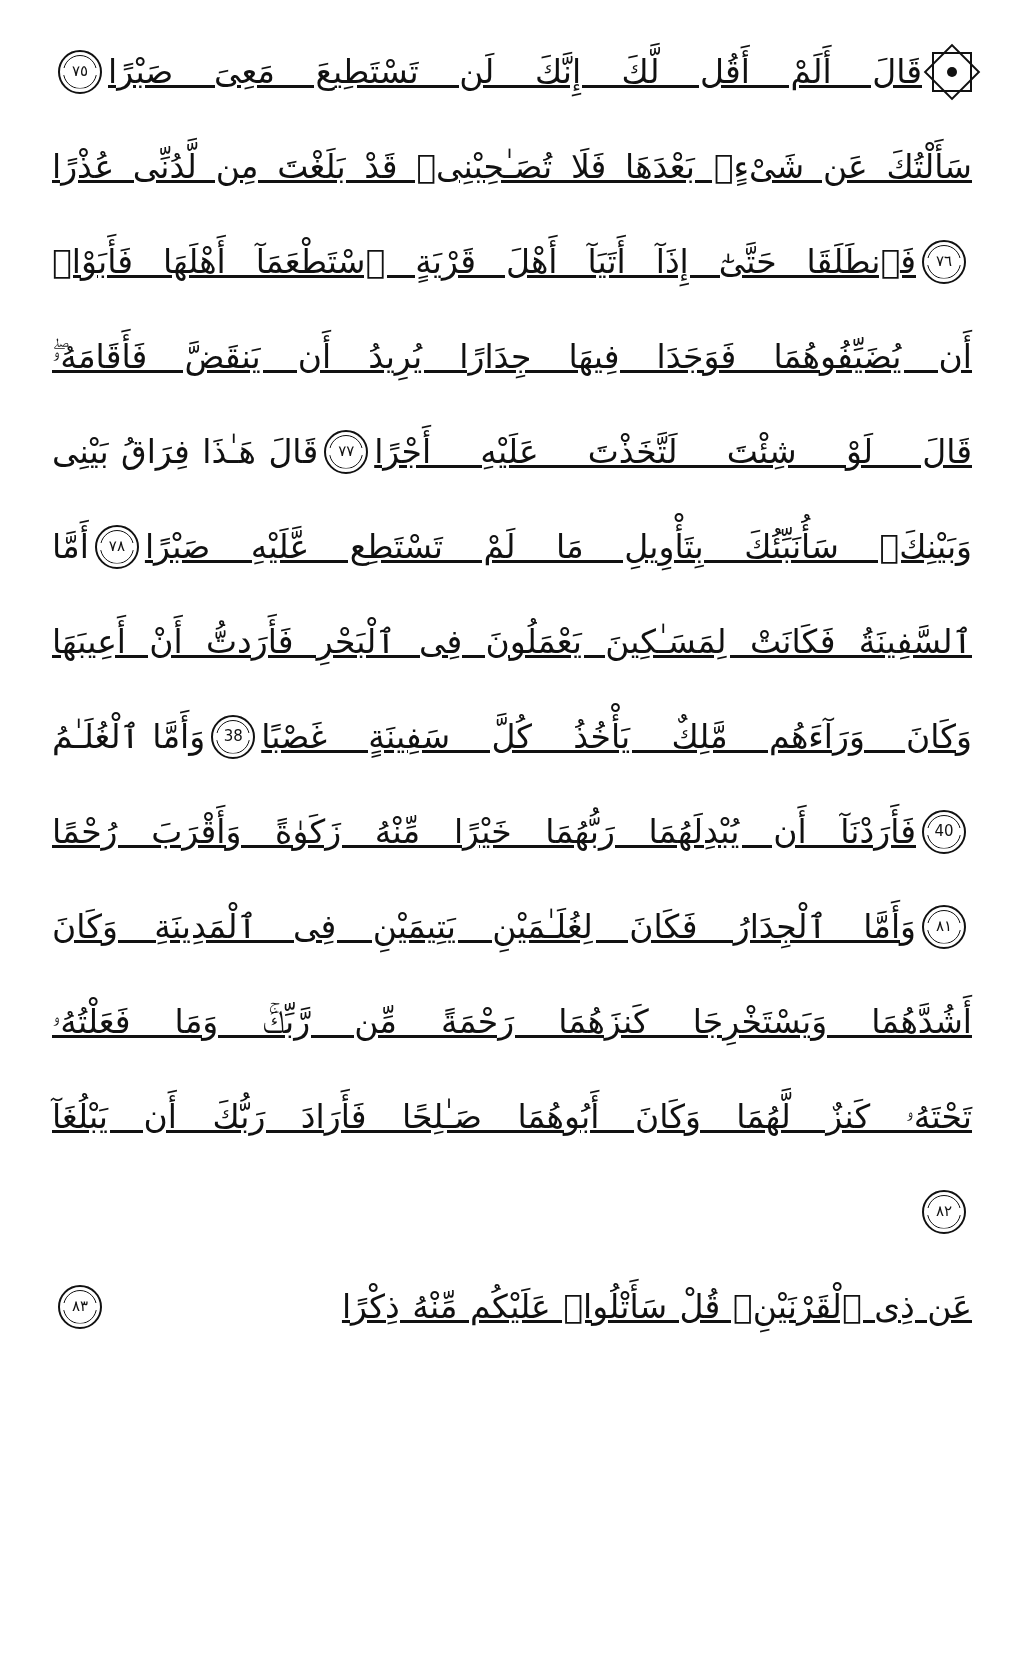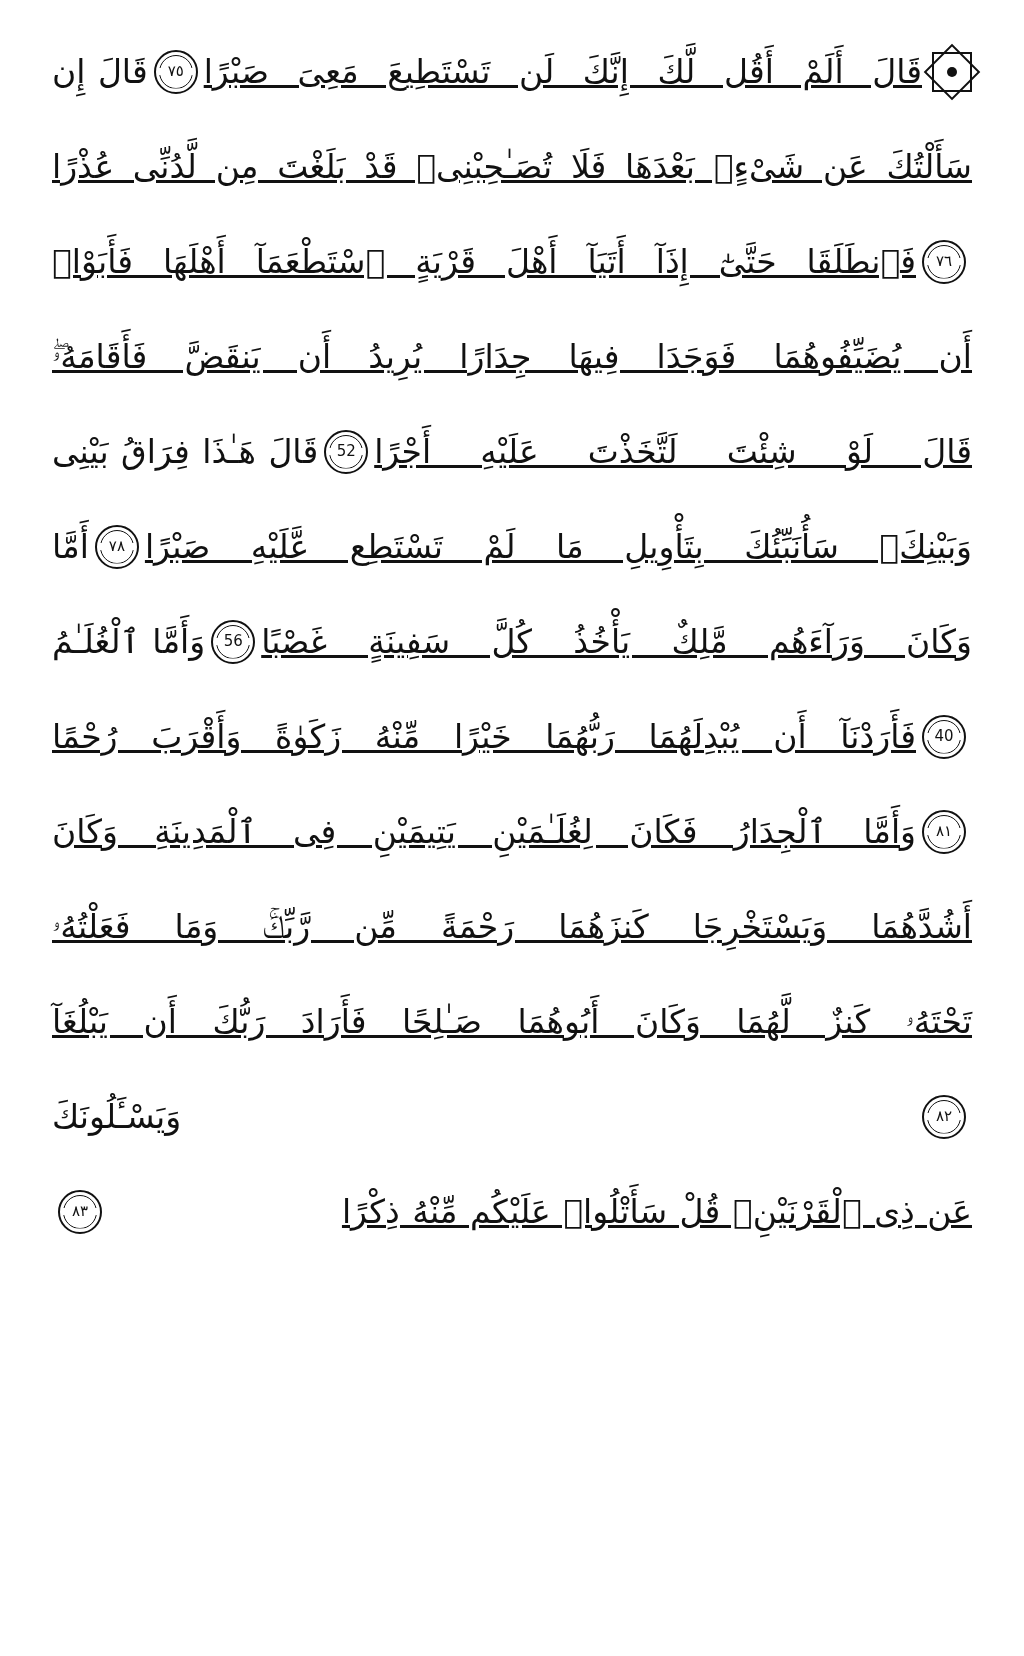--- a/index.html
+++ b/index.html
@@ -137,21 +137,20 @@
       <span class="rosette">
         <span class="r-outer"></span>
           <span class="r-inner"></span>
           <span class="r-dot"></span>
       </span>
       <span class="words">قَالَ أَلَمْ أَقُل لَّكَ إِنَّكَ لَن تَسْتَطِيعَ مَعِىَ صَبْرًا</span>
       <span class="ayah-mark">
         <span class="ring"></span>
         <span class="num">٧٥</span>
       </span>
-      <span class="seg">قَالَ إِن</span>
     </div>
 
     <div class="line">
       <span class="words solo">سَأَلْتُكَ عَن شَىْءٍۭ بَعْدَهَا فَلَا تُصَـٰحِبْنِىۖ قَدْ بَلَغْتَ مِن لَّدُنِّى عُذْرًا</span>
     </div>
 
     <div class="line">
       <span class="ayah-mark">
         <span class="ring"></span>
         <span class="num">٧٦</span>
@@ -160,40 +159,43 @@
     </div>
 
     <div class="line">
       <span class="words solo">أَن يُضَيِّفُوهُمَا فَوَجَدَا فِيهَا جِدَارًا يُرِيدُ أَن يَنقَضَّ فَأَقَامَهُۥۖ</span>
     </div>
 
     <div class="line">
       <span class="words">قَالَ لَوْ شِئْتَ لَتَّخَذْتَ عَلَيْهِ أَجْرًا</span>
       <span class="ayah-mark">
         <span class="ring"></span>
-        <span class="num">52</span>
+        <span class="num">٧٧</span>
       </span>
       <span class="seg">قَالَ هَـٰذَا فِرَاقُ بَيْنِى</span>
     </div>
 
     <div class="line">
       <span class="words">وَبَيْنِكَۚ سَأُنَبِّئُكَ بِتَأْوِيلِ مَا لَمْ تَسْتَطِع عَّلَيْهِ صَبْرًا</span>
       <span class="ayah-mark">
         <span class="ring"></span>
         <span class="num">٧٨</span>
       </span>
       <span class="seg">أَمَّا</span>
     </div>
 
+    <div class="line">
+      <span class="words solo">ٱلسَّفِينَةُ فَكَانَتْ لِمَسَـٰكِينَ يَعْمَلُونَ فِى ٱلْبَحْرِ فَأَرَدتُّ أَنْ أَعِيبَهَا</span>
+    </div>
 
     <div class="line">
       <span class="words">وَكَانَ وَرَآءَهُم مَّلِكٌ يَأْخُذُ كُلَّ سَفِينَةٍ غَصْبًا</span>
       <span class="ayah-mark">
         <span class="ring"></span>
-        <span class="num">56</span>
+        <span class="num">38</span>
       </span>
       <span class="seg">وَأَمَّا ٱلْغُلَـٰمُ</span>
     </div>
 
 
     <div class="line">
       <span class="ayah-mark">
         <span class="ring"></span>
         <span class="num">40</span>
       </span>
@@ -214,21 +216,20 @@
 
     <div class="line">
       <span class="words solo">تَحْتَهُۥ كَنزٌ لَّهُمَا وَكَانَ أَبُوهُمَا صَـٰلِحًا فَأَرَادَ رَبُّكَ أَن يَبْلُغَآ</span>
     </div>
 
     <div class="line">
       <span class="ayah-mark">
         <span class="ring"></span>
         <span class="num">٨٢</span>
       </span>
-      <span class="seg">وَيَسْـَٔلُونَكَ</span>
     </div>
 
     <div class="line last-line">
       <span class="words">عَن ذِى ٱلْقَرْنَيْنِۖ قُلْ سَأَتْلُوا۟ عَلَيْكُم مِّنْهُ ذِكْرًا</span>
       <span class="ayah-mark">
         <span class="ring"></span>
         <span class="num">٨٣</span>
       </span>
     </div>
 

